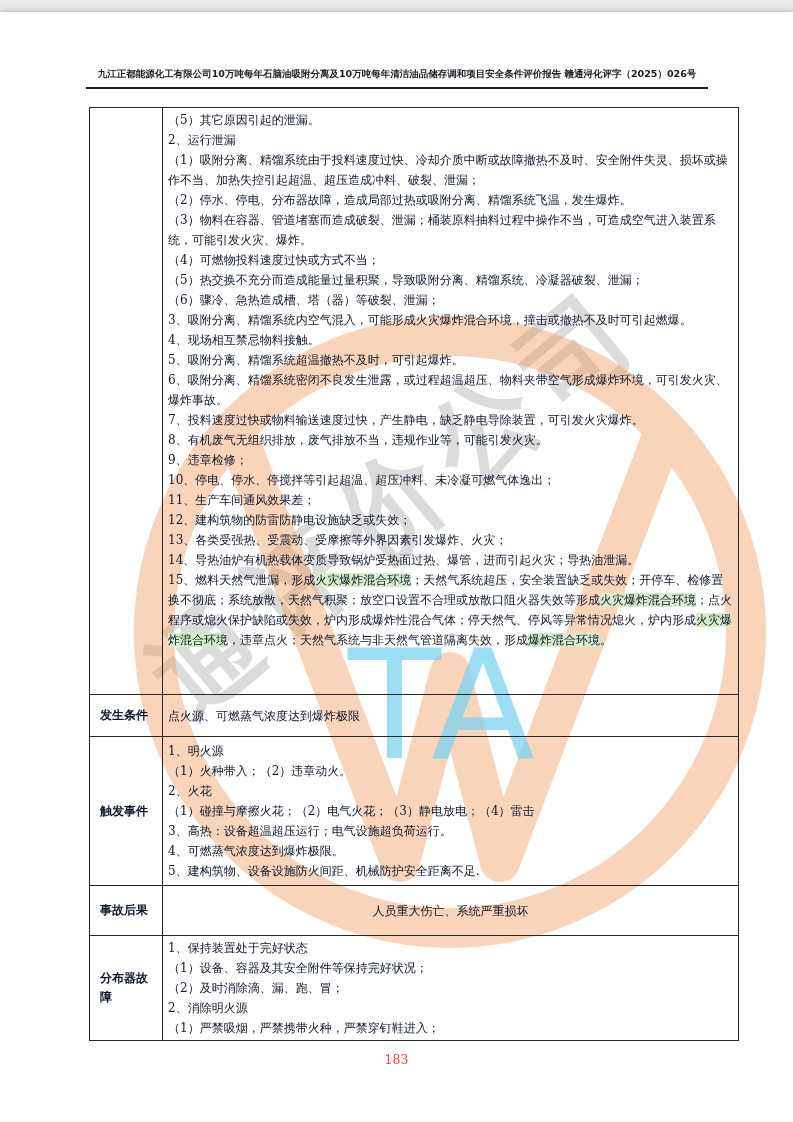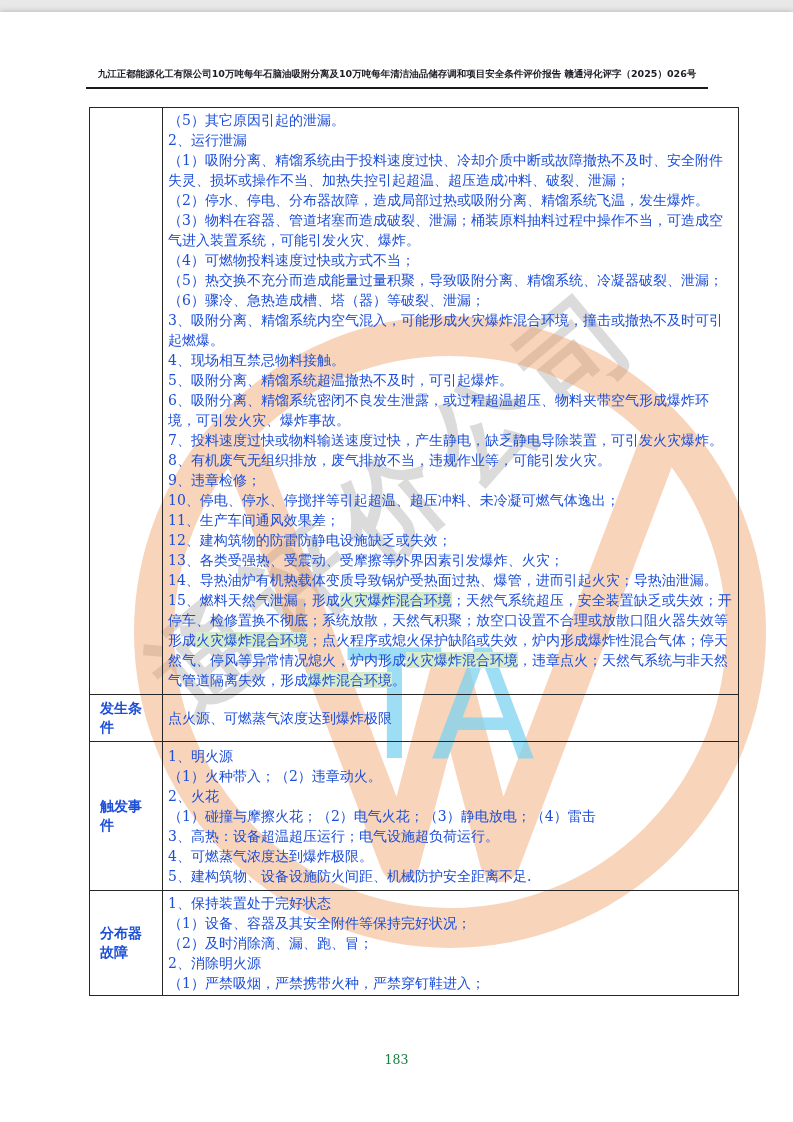--- a/index.html
+++ b/index.html
@@ -30,41 +30,41 @@
     position:absolute;left:348px;top:618px;font-size:152px;font-weight:normal;
     color:rgba(125,211,240,0.75);letter-spacing:2px;line-height:1;
     font-family:"DejaVu Sans","Liberation Sans",sans-serif;
   }
   
   .doc-table{
     position:absolute;top:95px;left:89px;width:617px;z-index:2;
     border-collapse:collapse;table-layout:fixed;
   }
   .doc-table td{
-    border:1.5px solid #262626;font-size:14px;line-height:20px;
-    padding:2px 5px;vertical-align:middle;color:#1d4ed8;
+    border:1.5px solid #262626;font-size:12px;line-height:20px;
+    padding:2px 5px;vertical-align:middle;color:#0f172a;
   }
   td.label-cell{
     width:52px;font-weight:bold;padding:4px 10px;
     line-height:19px;
   }
   td.content-cell{width:565px;}
   tr.r-cont td{height:578px;vertical-align:top;}
   tr.r-cond td{height:33px;}
   tr.r-trig td{height:140px;}
   tr.r-conseq td{height:41px;}
   tr.r-level td{height:41px;}
   tr.r-prev td{height:93px;}
   .align-center{text-align:center;}
   .tline{margin:0;}
   .hl{background:#d6ecca;}
   
   .page-number{
     position:absolute;top:1040px;left:0;width:100%;text-align:center;
-    font-size:12.5px;color:#15803d;z-index:3;
+    font-size:12.5px;color:#ef4444;z-index:3;
     font-family:"DejaVu Serif","Liberation Serif",serif;
   }
 </style>
 </head>
 <body>
 
 <div class="page">
 
   <div class="header">九江正都能源化工有限公司10万吨每年石脑油吸附分离及10万吨每年清洁油品储存调和项目安全条件评价报告  赣通浔化评字（2025）026号</div>
 
@@ -116,20 +116,26 @@
       <td class="content-cell">
             <div class="tline">1、明火源</div>
             <div class="tline">（1）火种带入；（2）违章动火。</div>
             <div class="tline">2、火花</div>
             <div class="tline">（1）碰撞与摩擦火花；（2）电气火花；（3）静电放电；（4）雷击</div>
             <div class="tline">3、高热：设备超温超压运行；电气设施超负荷运行。</div>
             <div class="tline">4、可燃蒸气浓度达到爆炸极限。</div>
             <div class="tline">5、建构筑物、设备设施防火间距、机械防护安全距离不足.</div>
           </td>
     </tr>
+    <tr class="r-conseq">
+      <td class="label-cell">事故后果</td>
+      <td class="content-cell align-center">
+            <div class="tline">人员重大伤亡、系统严重损坏</div>
+          </td>
+    </tr>
     <tr class="r-prev">
       <td class="label-cell">分布器故障</td>
       <td class="content-cell">
             <div class="tline">1、保持装置处于完好状态</div>
             <div class="tline">（1）设备、容器及其安全附件等保持完好状况；</div>
             <div class="tline">（2）及时消除滴、漏、跑、冒；</div>
             <div class="tline">2、消除明火源</div>
             <div class="tline">（1）严禁吸烟，严禁携带火种，严禁穿钉鞋进入；</div>
           </td>
     </tr>

